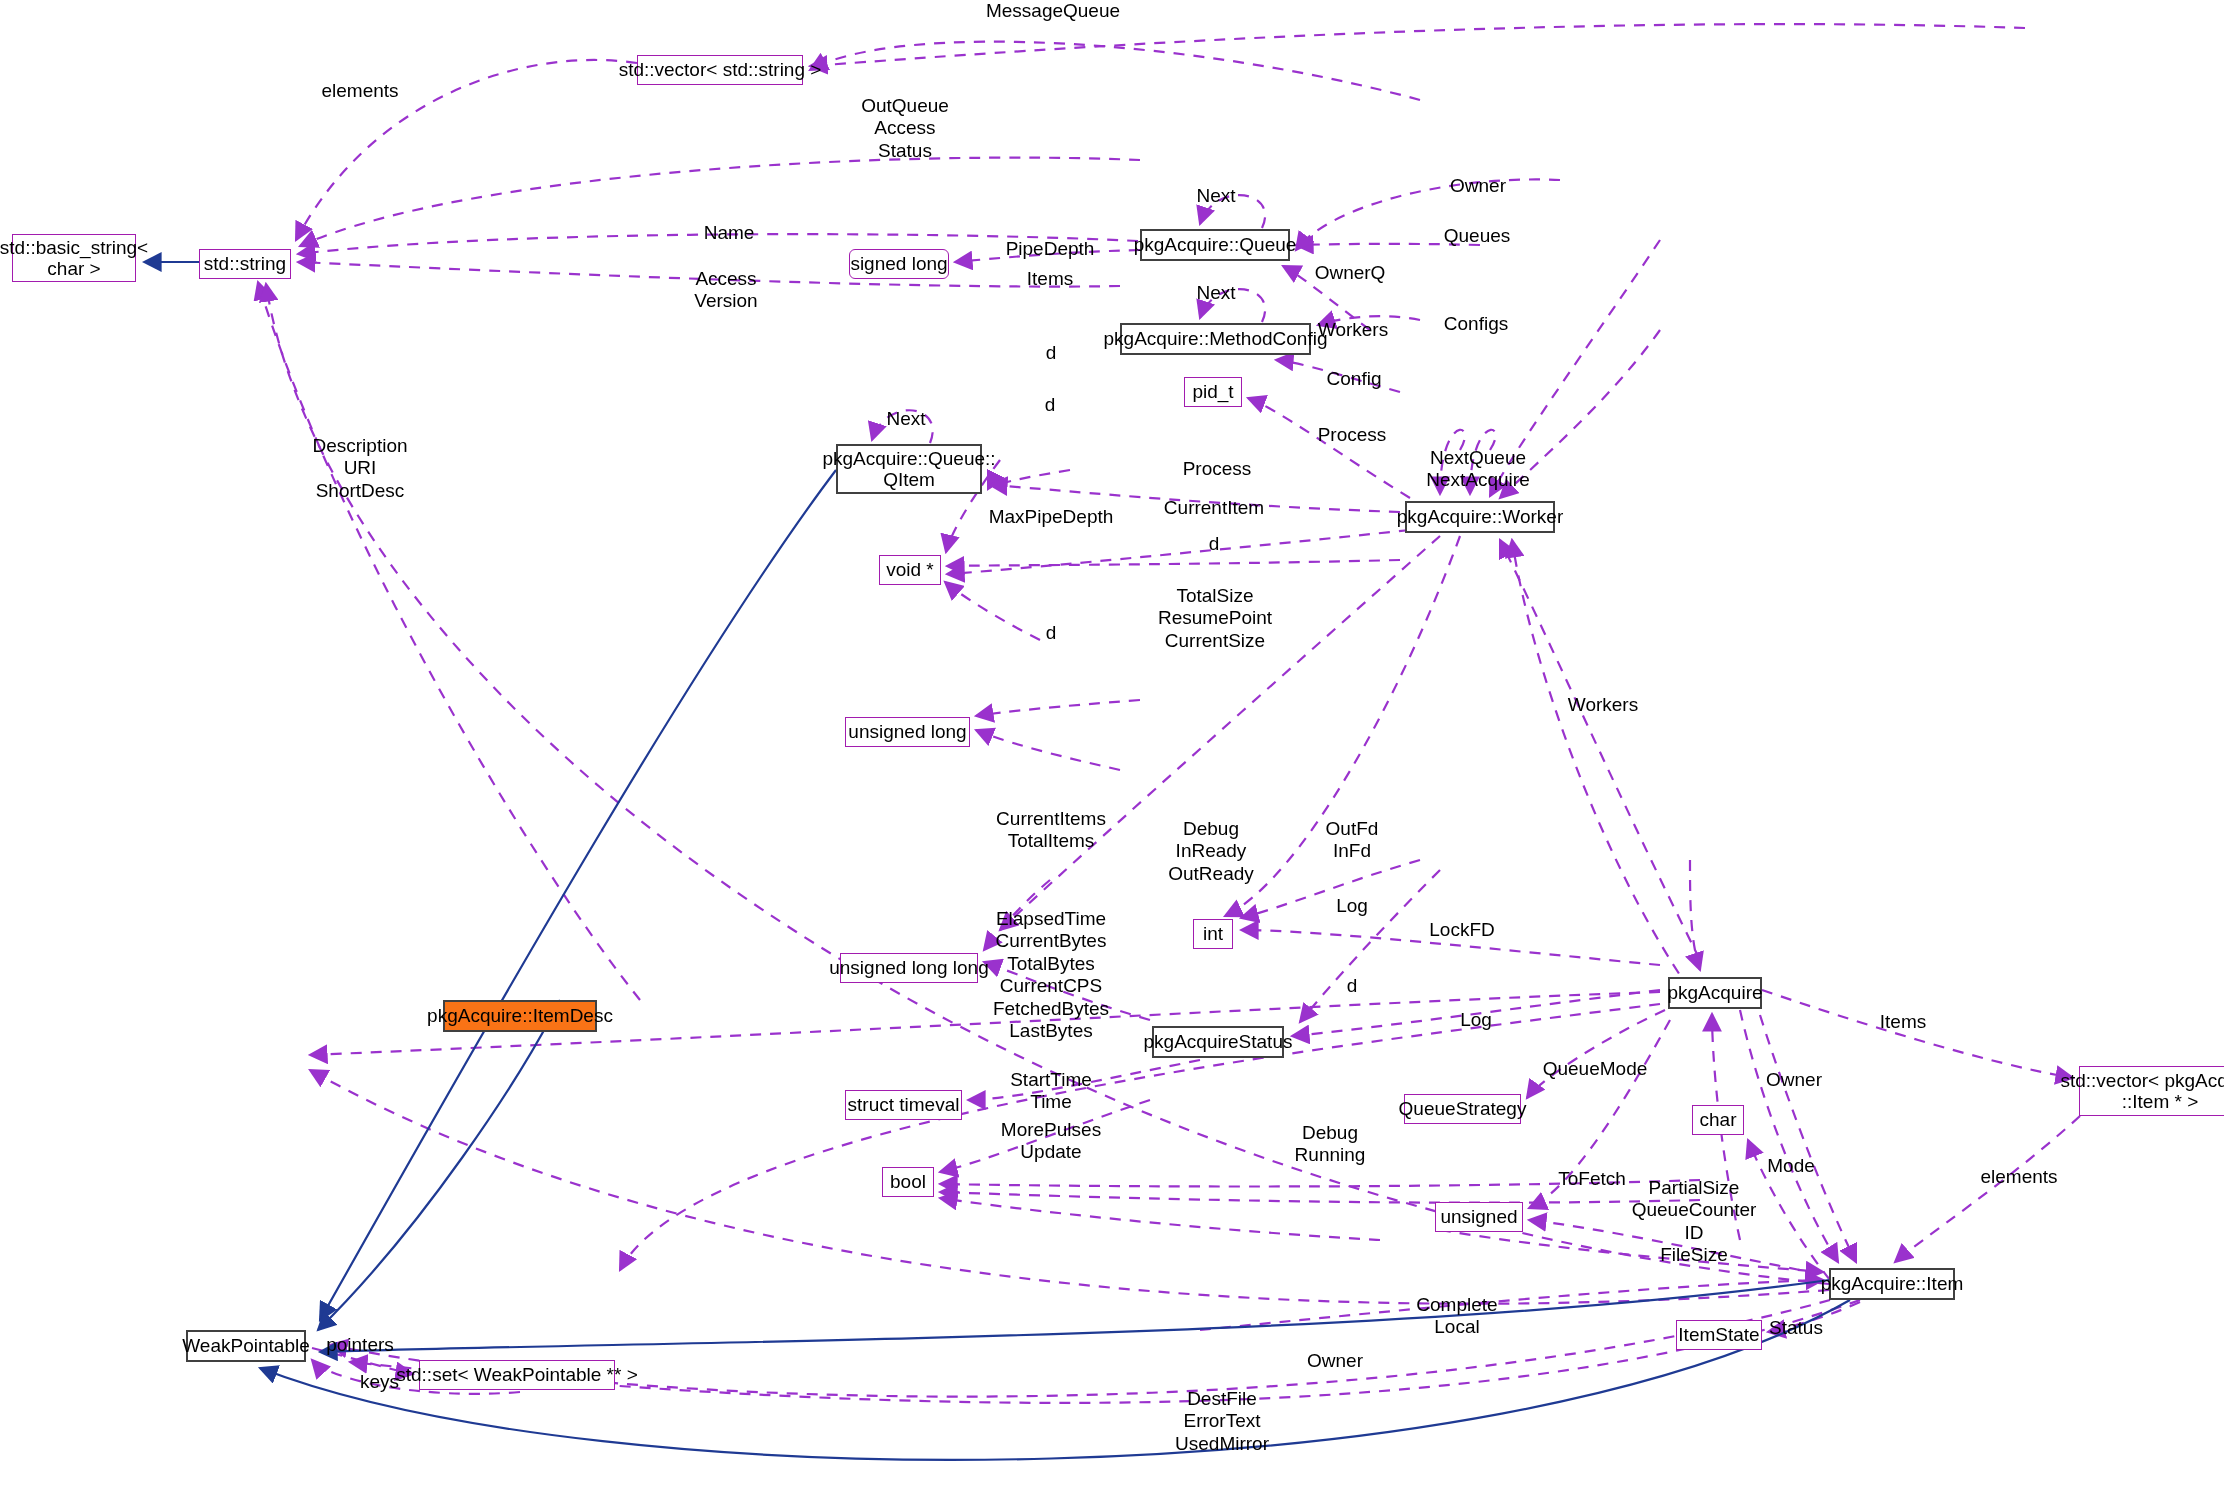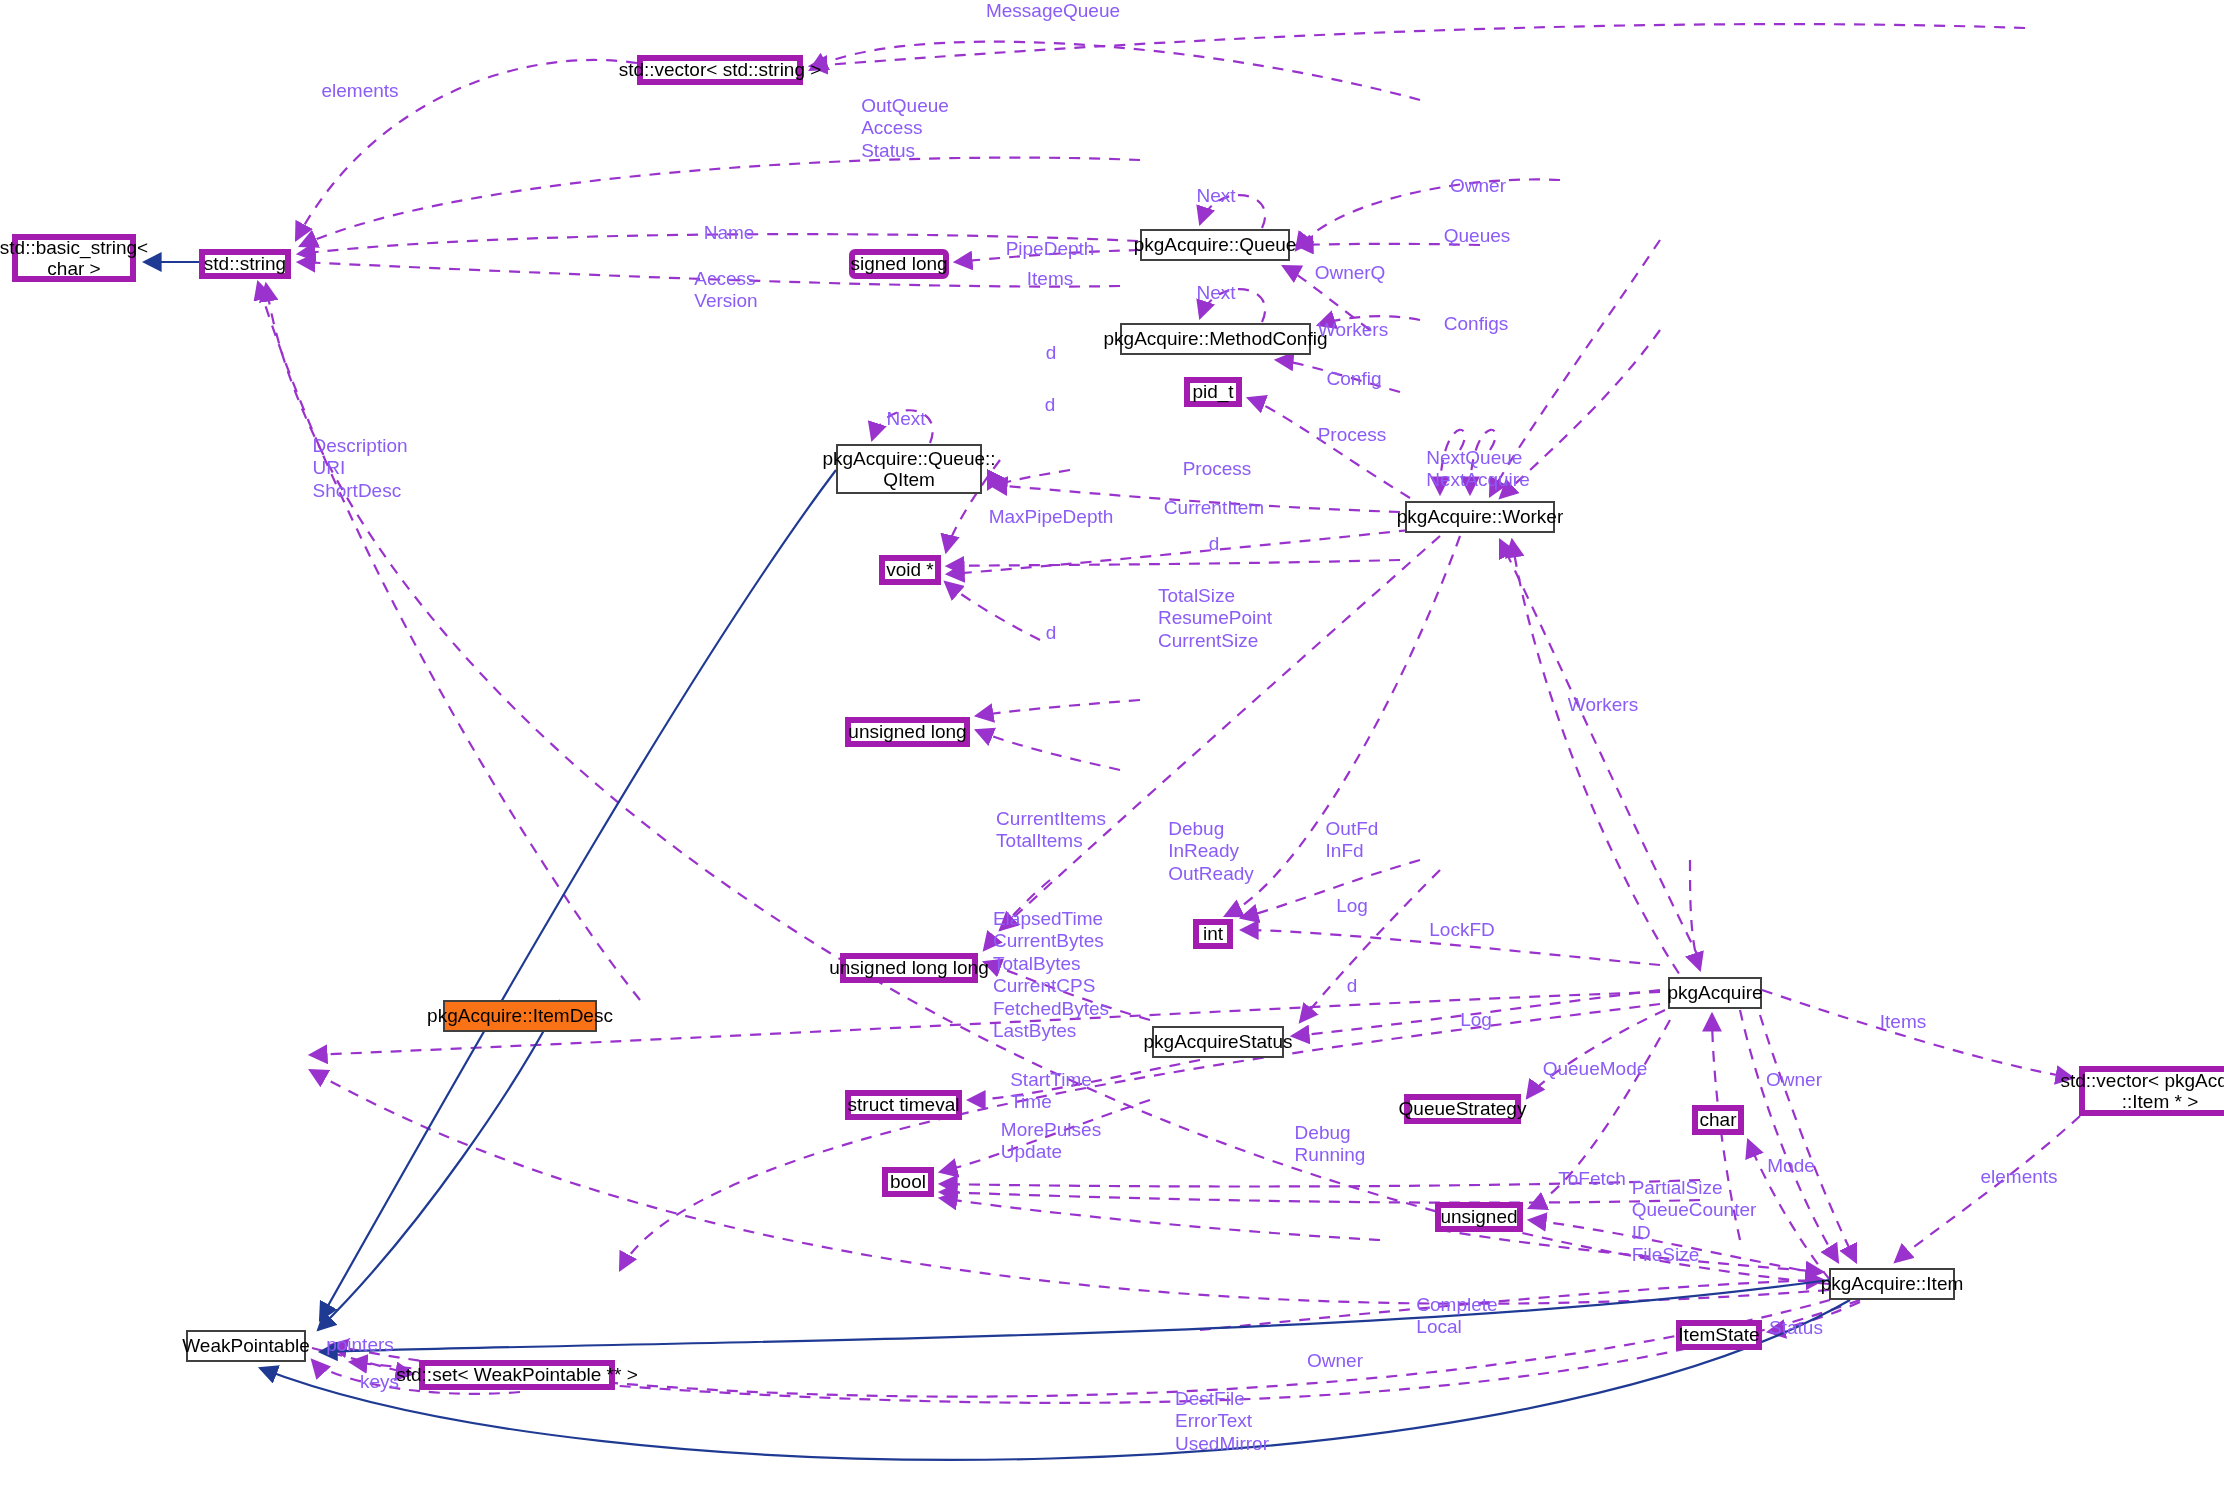--- a/index.html
+++ b/index.html
@@ -3,26 +3,26 @@
 <meta charset="utf-8">
 <style>
   html,body{margin:0;padding:0;background:#ffffff;}
   #stage{position:relative;width:2224px;height:1500px;background:#ffffff;
          font-family:"Liberation Sans","DejaVu Sans",sans-serif;overflow:hidden;}
   svg.edges{position:absolute;left:0;top:0;width:2224px;height:1500px;}
 
   .node{position:absolute;box-sizing:border-box;display:flex;align-items:center;
         justify-content:center;text-align:center;line-height:1.12;
         font-size:19px;color:#000000;background:#ffffff;white-space:pre;}
-  .node.plain{border:6px solid #a21caf;}
+  .node.plain{border:1px solid #a21caf;}
   .node.bold{border:2px solid #404040;}
   .node.highlight{border:2px solid #404040;background:#f97316;}
 
-  .lbl{position:absolute;font-size:19px;color:#8b5cf6;line-height:1.18;
-       white-space:pre;transform:translateX(-50%);}
+  .lbl{position:absolute;font-size:19px;color:#000000;line-height:1.18;
+       text-align:center;white-space:pre;transform:translateX(-50%);}
 </style>
 </head>
 <body>
 
 <div id="stage">
 
   <svg class="edges" viewBox="0 0 2224 1500" xmlns="http://www.w3.org/2000/svg">
     <defs>
       <marker id="ahP" markerWidth="9" markerHeight="9" refX="8" refY="4.5" orient="auto" markerUnits="strokeWidth">
         <path d="M0,0 L9,4.5 L0,9 z" fill="#9a32cd"></path>

